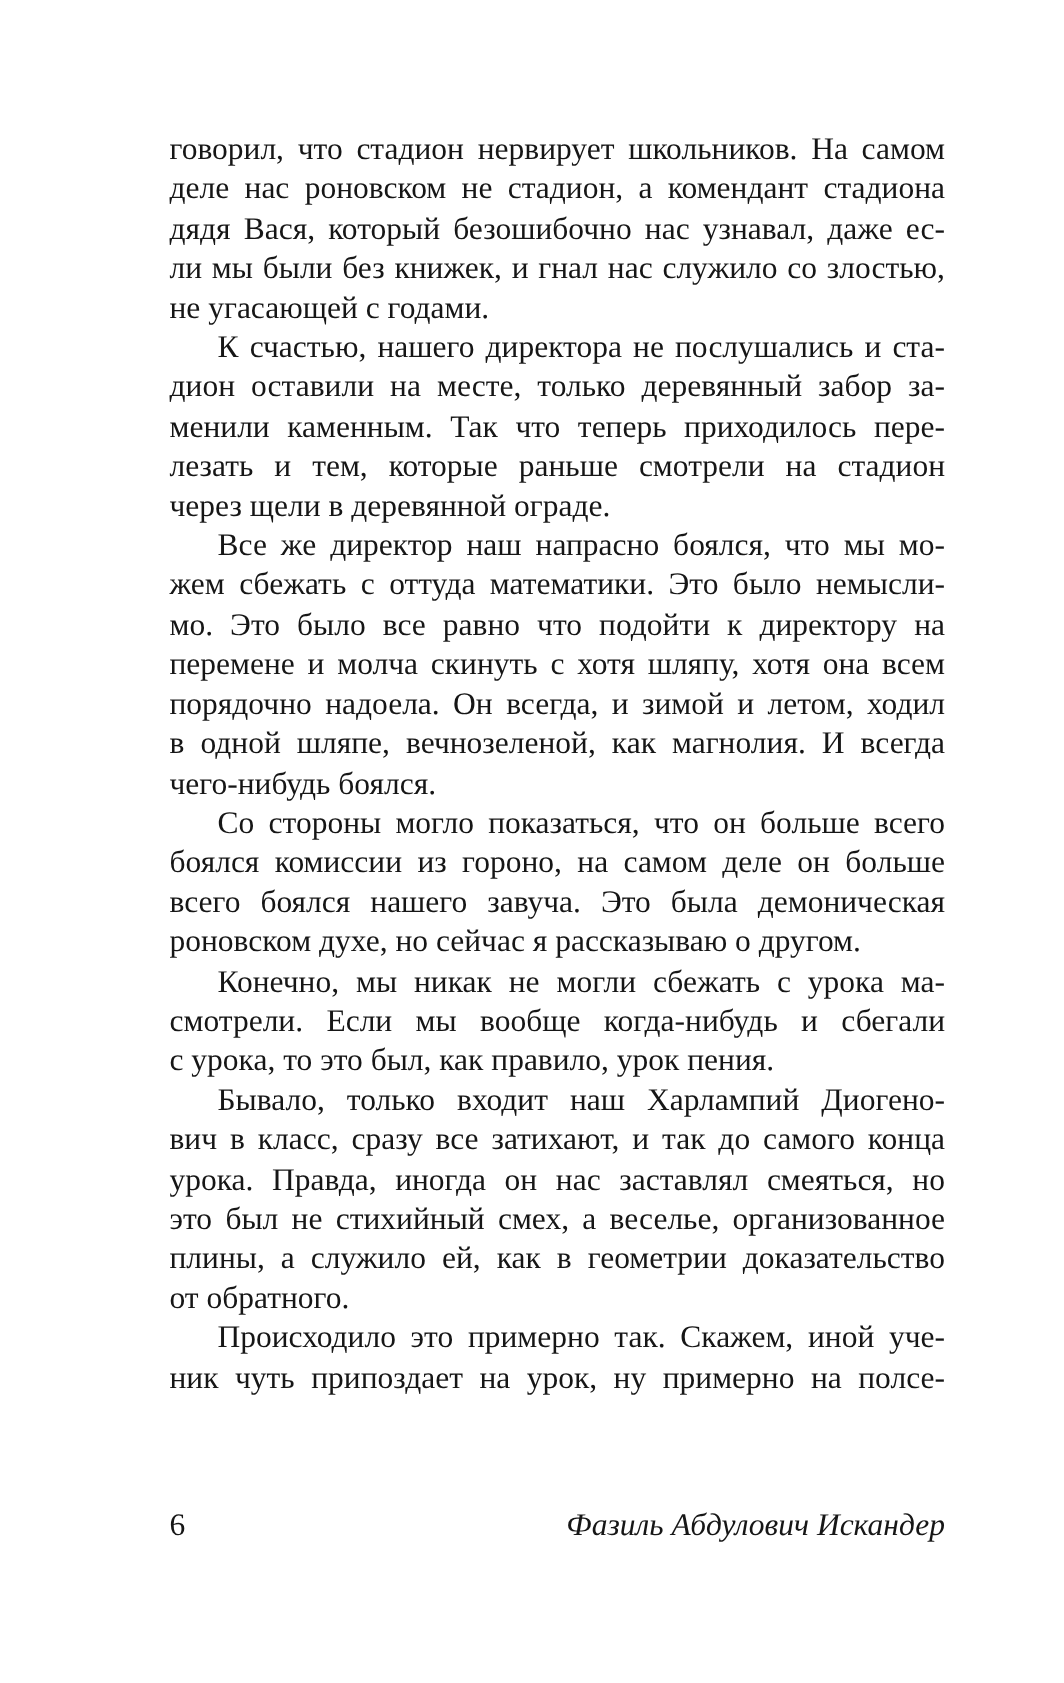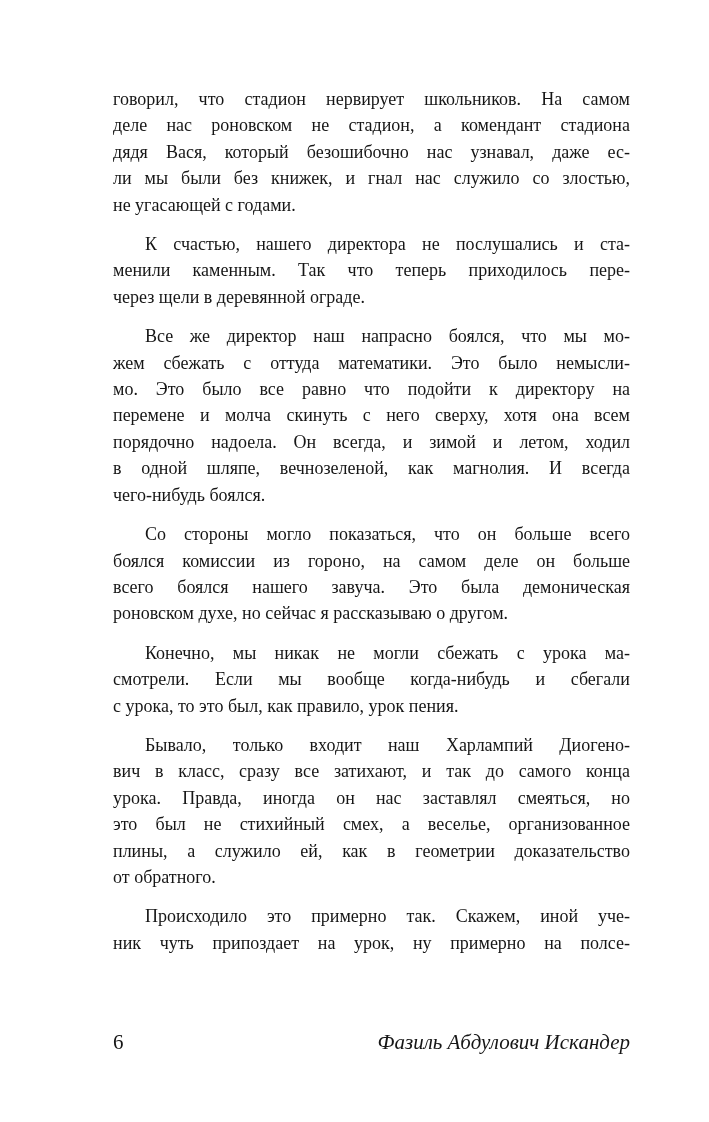--- a/index.html
+++ b/index.html
@@ -14,67 +14,69 @@
     background: #ffffff;
     font-family: "Liberation Serif", "DejaVu Serif", serif;
     color: #161616;
     overflow: hidden;
   }
   .text-block {
     position: absolute;
     left: 113px;
     top: 86px;
     width: 517px;
-    font-size: 18px;
+    font-size: 21px;
     line-height: 26.4px;
   }
   .paragraph { margin: 0; padding: 0; }
-  .paragraph.indent .line:first-child { text-indent: 32px; margin-top: 13px; }
+  .paragraph.indent .line:first-child { text-indent: 32px; }
   .line {
     text-align: justify;
     text-align-last: justify;
   }
   .line.last {
     text-align-last: left;
   }
   .footer {
     position: absolute;
     left: 113px;
     top: 1003px;
     width: 517px;
     font-size: 21px;
     line-height: 26px;
     display: flex;
     justify-content: space-between;
     align-items: baseline;
   }
-  .author { font-style: italic; margin-top: 26px; }
+  .author { font-style: italic; }
 </style>
 </head>
 <body>
 
 <div class="page">
   <div class="text-block" id="text-block">
       <div class="paragraph">
         <div class="line">говорил, что стадион нервирует школьников. На самом</div>
         <div class="line">деле нас роновском не стадион, а комендант стадиона</div>
         <div class="line">дядя Вася, который безошибочно нас узнавал, даже ес-</div>
         <div class="line">ли мы были без книжек, и гнал нас служило со злостью,</div>
         <div class="line last">не угасающей с годами.</div>
       </div>
       <div class="paragraph indent">
         <div class="line">К счастью, нашего директора не послушались и ста-</div>
+        <div class="line">дион оставили на месте, только деревянный забор за-</div>
         <div class="line">менили каменным. Так что теперь приходилось пере-</div>
+        <div class="line">лезать и тем, которые раньше смотрели на стадион</div>
         <div class="line last">через щели в деревянной ограде.</div>
       </div>
       <div class="paragraph indent">
         <div class="line">Все же директор наш напрасно боялся, что мы мо-</div>
         <div class="line">жем сбежать с оттуда математики. Это было немысли-</div>
         <div class="line">мо. Это было все равно что подойти к директору на</div>
-        <div class="line">перемене и молча скинуть с него сверху, хотя она всем</div>
+        <div class="line">перемене и молча скинуть с хотя шляпу, хотя она всем</div>
         <div class="line">порядочно надоела. Он всегда, и зимой и летом, ходил</div>
         <div class="line">в одной шляпе, вечнозеленой, как магнолия. И всегда</div>
         <div class="line last">чего-нибудь боялся.</div>
       </div>
       <div class="paragraph indent">
         <div class="line">Со стороны могло показаться, что он больше всего</div>
         <div class="line">боялся комиссии из гороно, на самом деле он больше</div>
         <div class="line">всего боялся нашего завуча. Это была демоническая</div>
         <div class="line last">роновском духе, но сейчас я рассказываю о другом.</div>
       </div>

